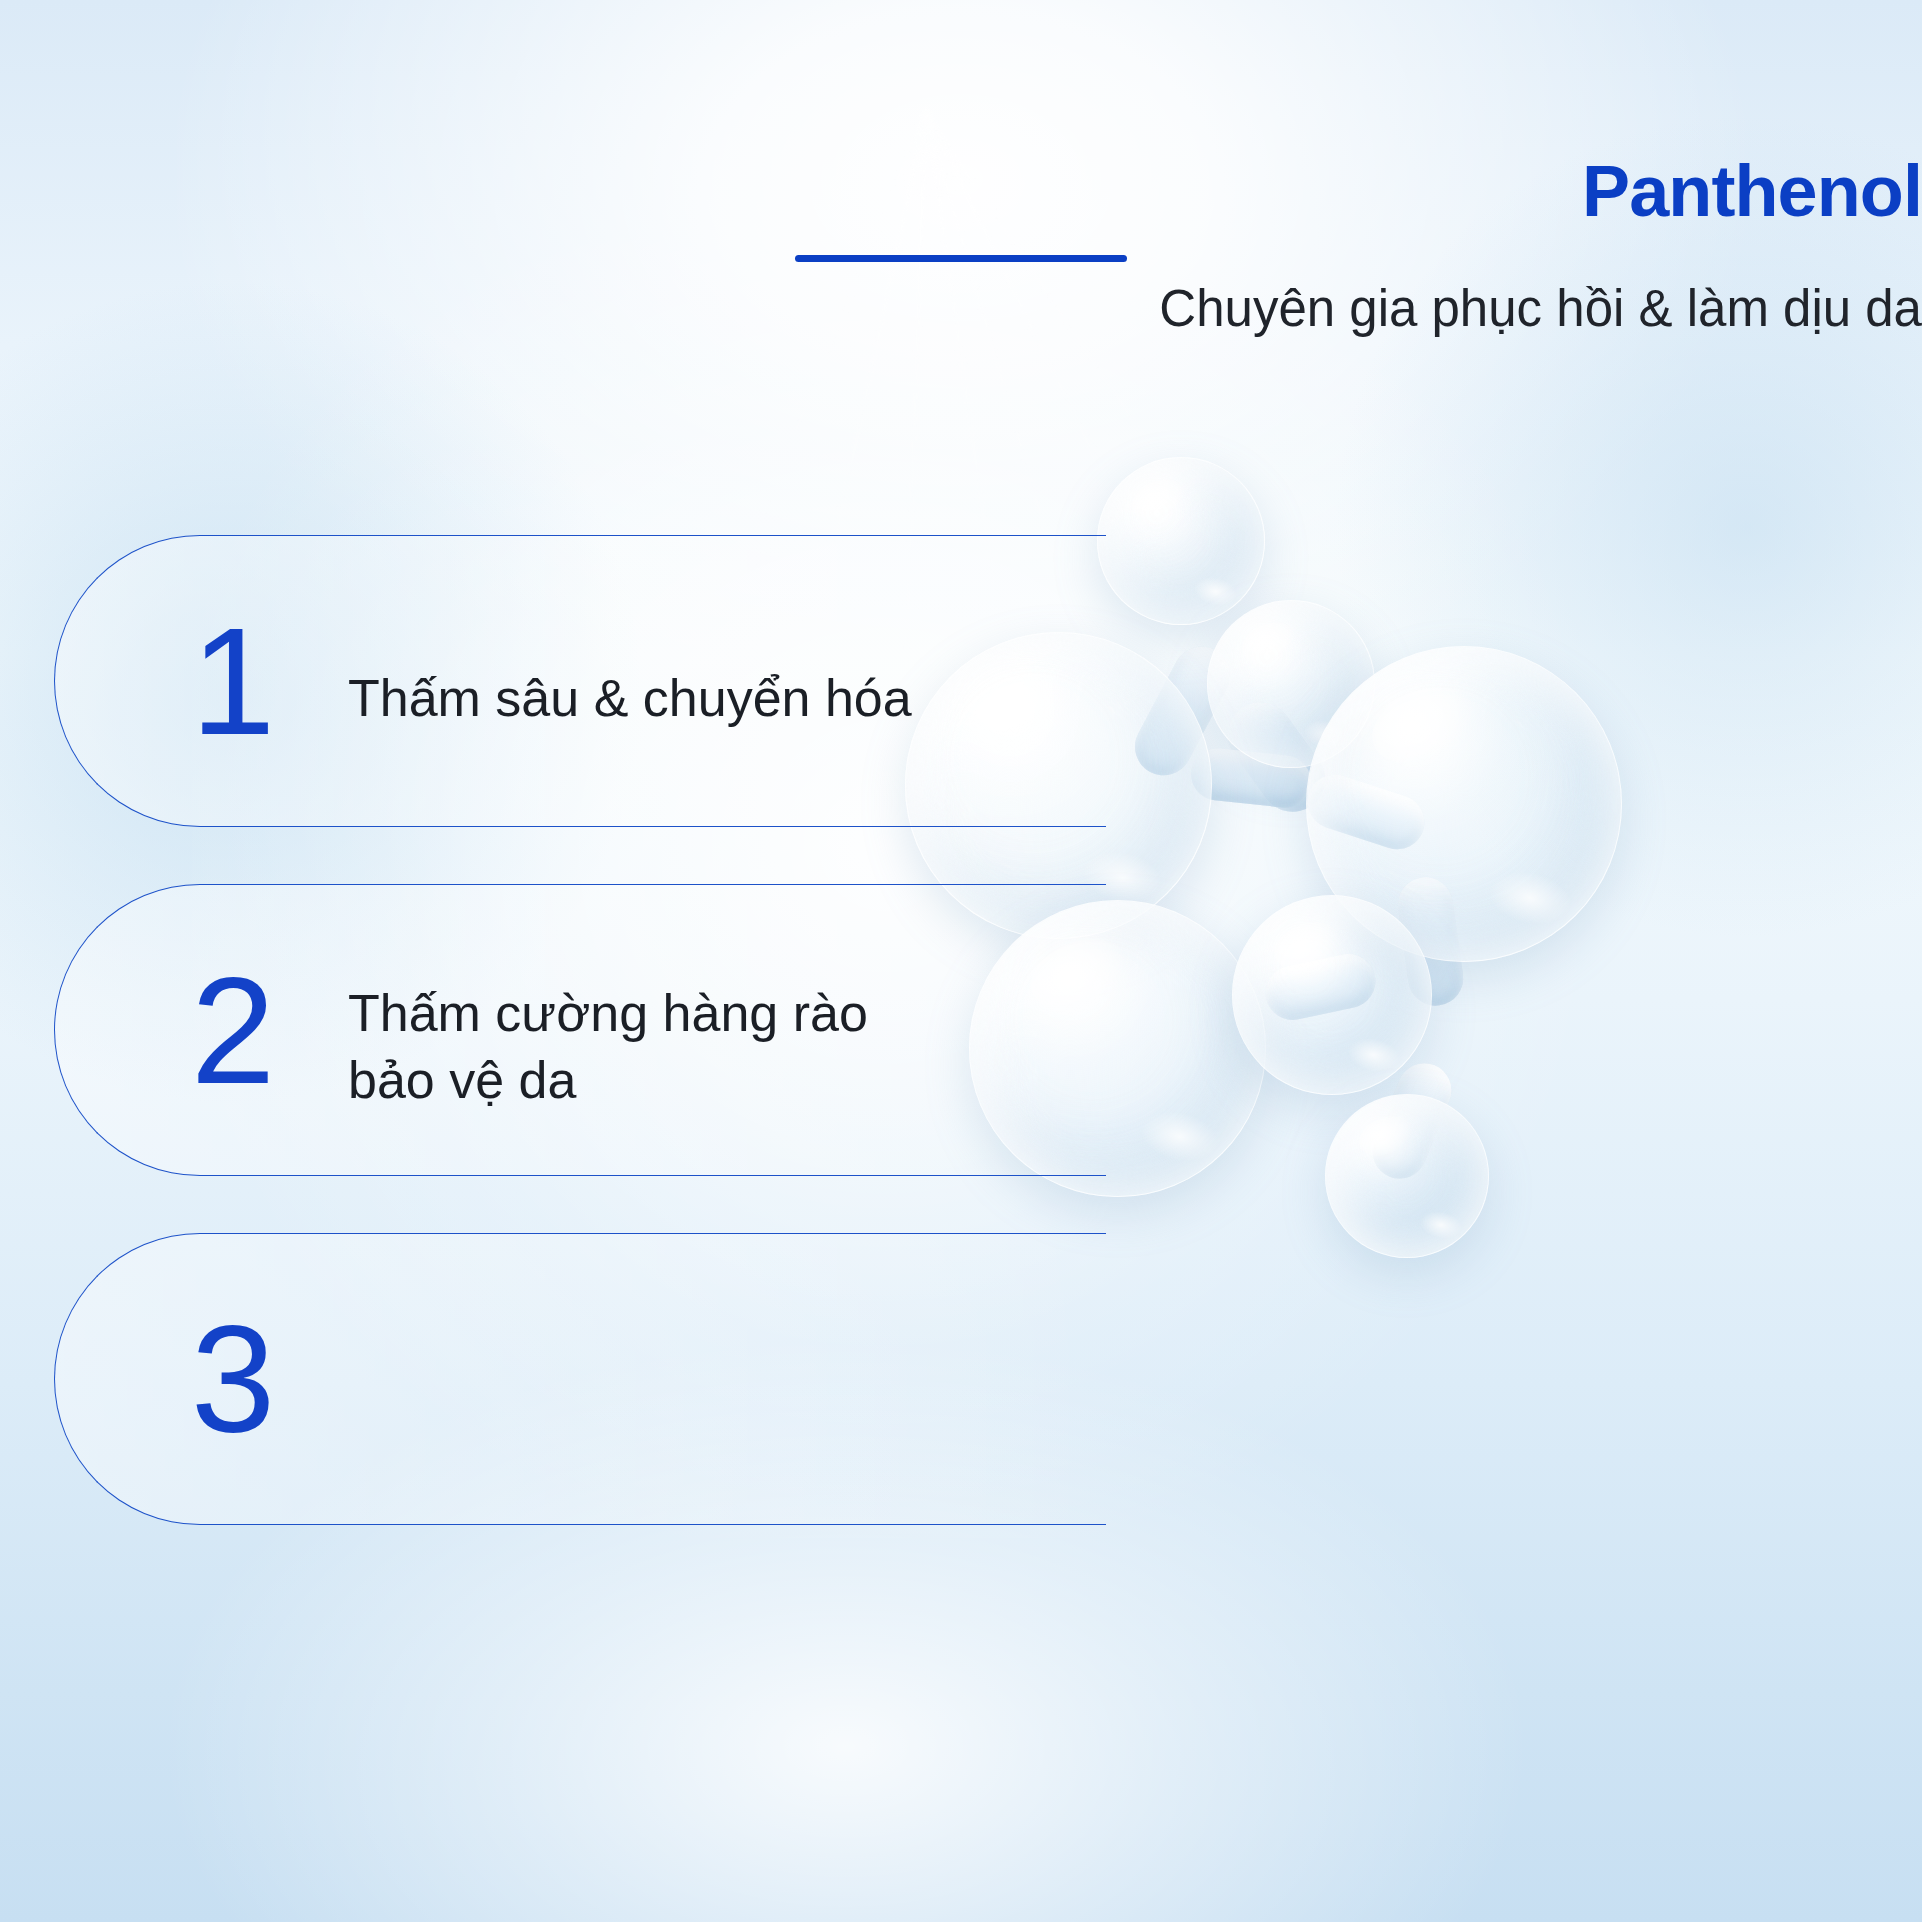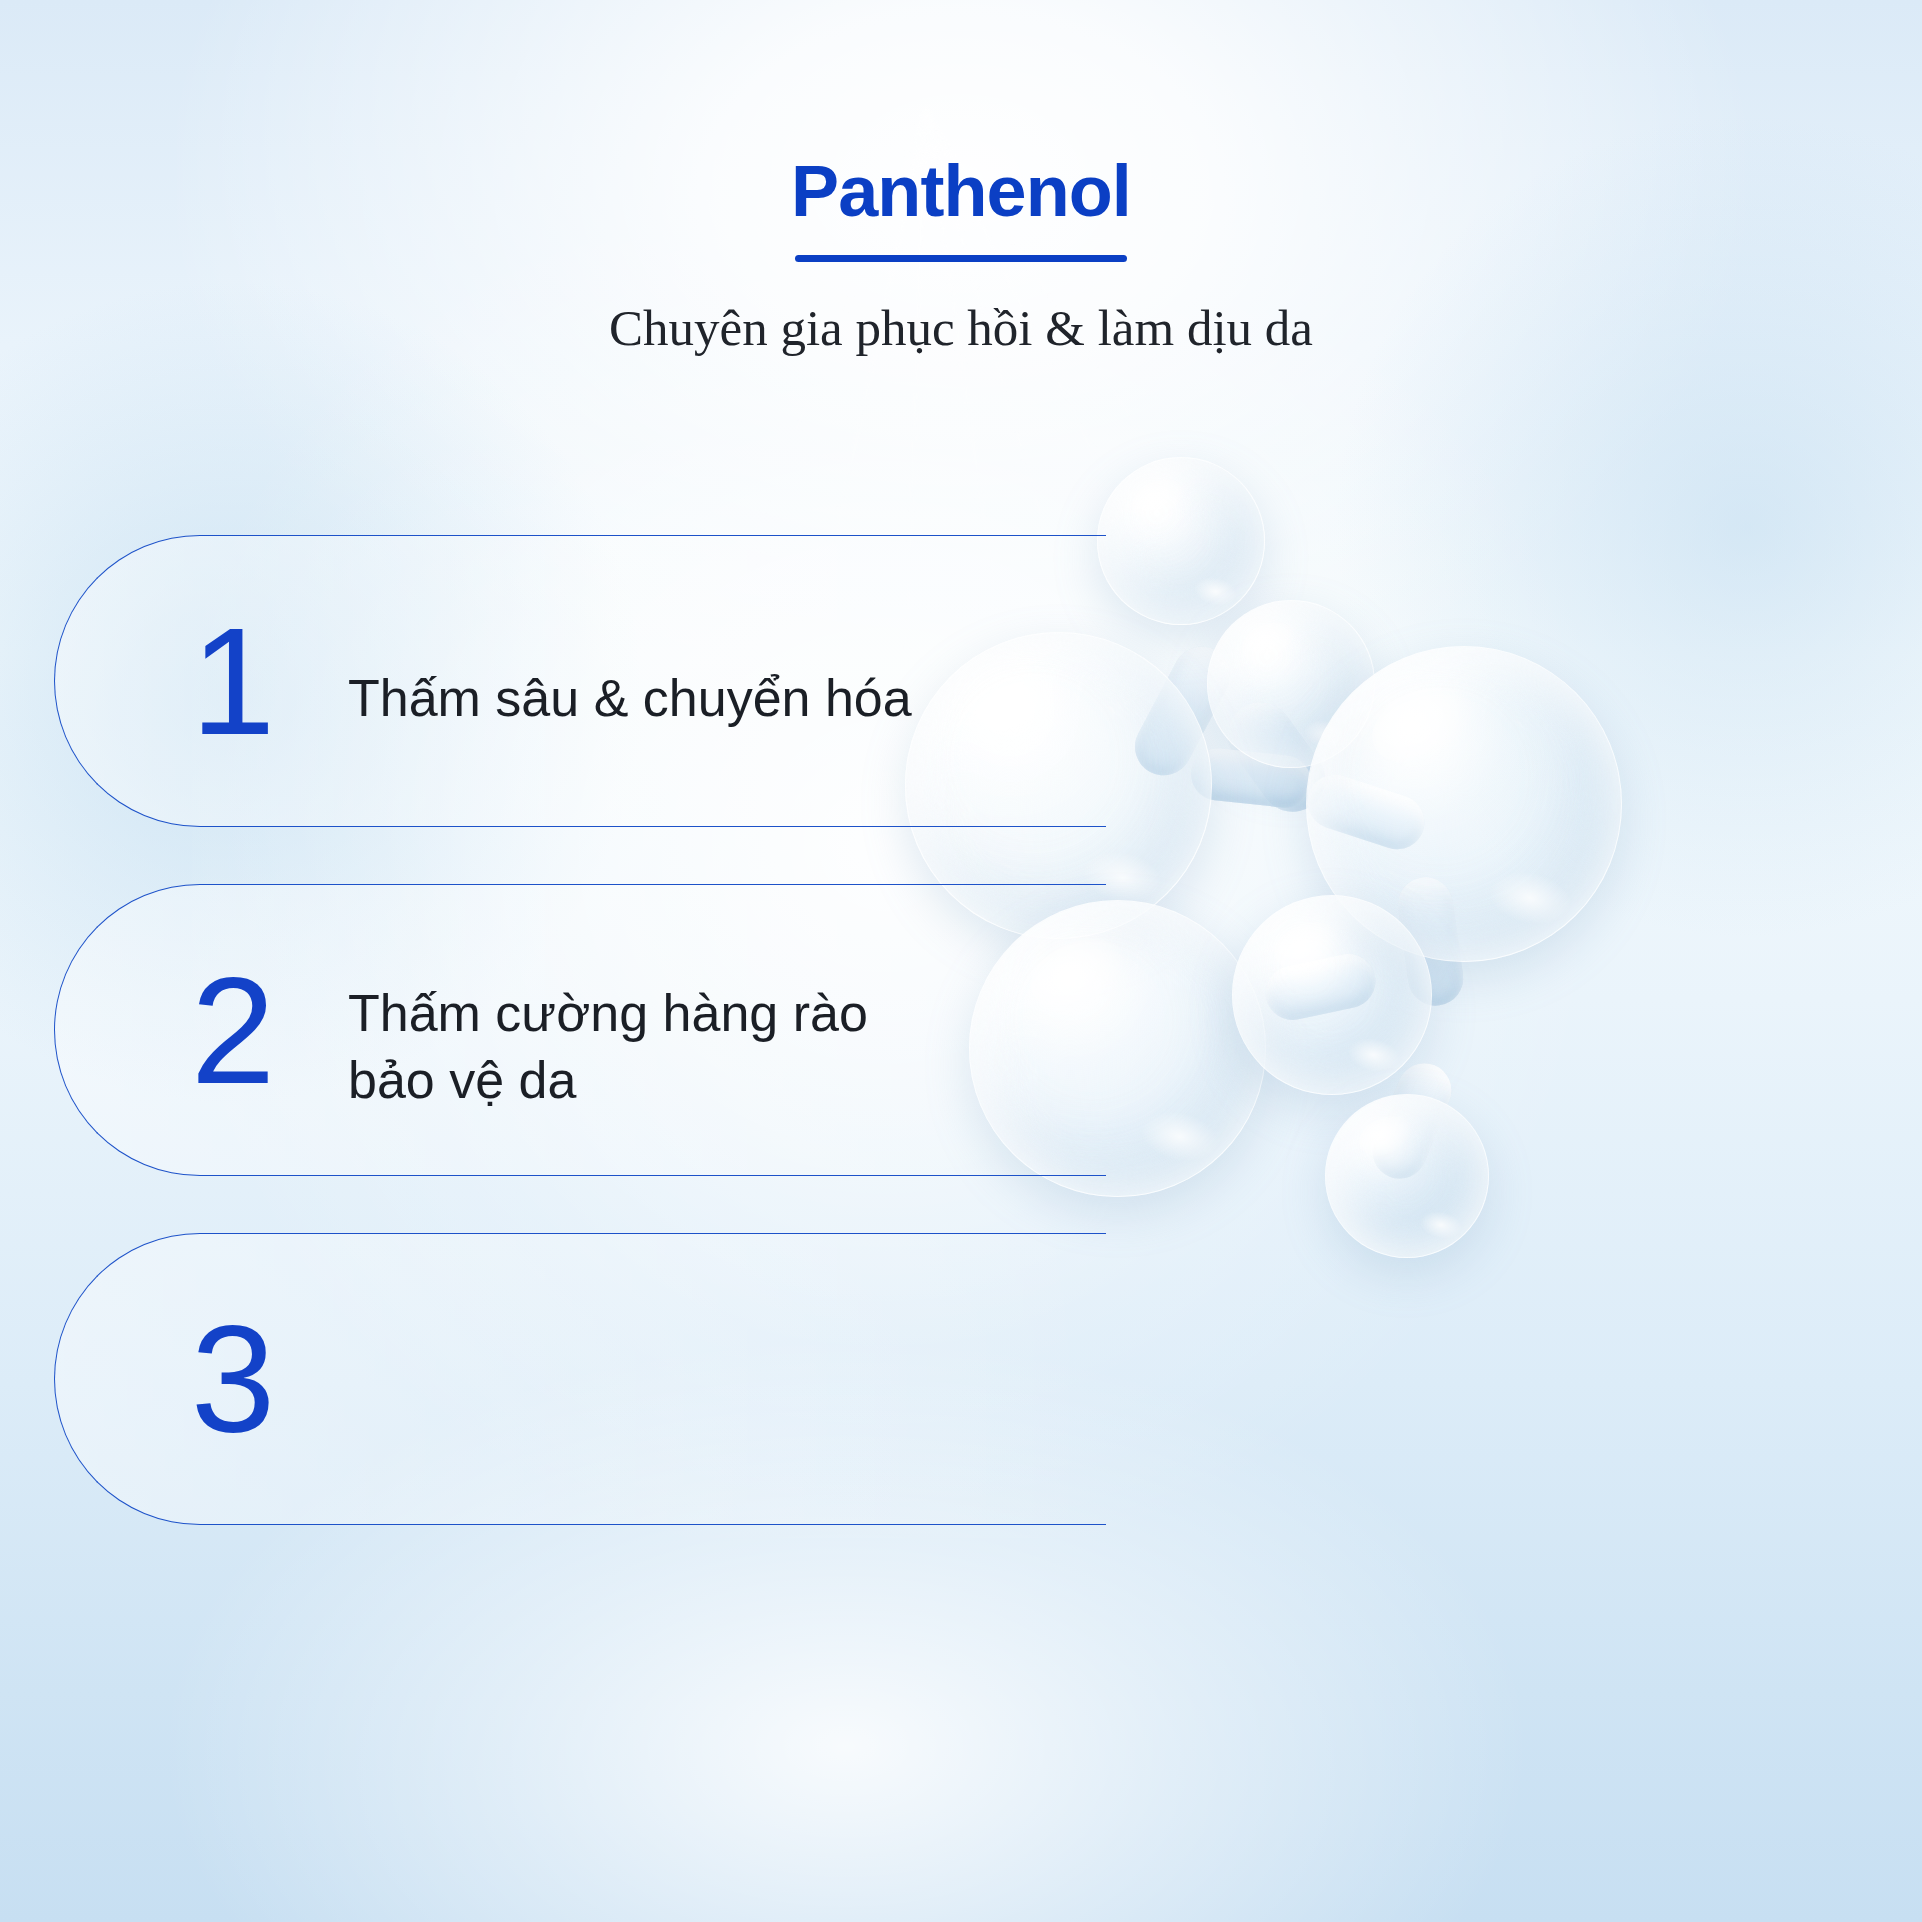--- a/index.html
+++ b/index.html
@@ -82,44 +82,43 @@
     background: radial-gradient(circle at 50% 50%, rgba(186,216,238,0.5) 0%, rgba(186,216,238,0) 70%);
     pointer-events: none;
   }
 
   
   .header {
     position: absolute;
     left: 0;
     right: 0;
     top: 155px;
-    text-align: center;
+    text-align: right;
   }
   .title {
     font-size: 72px;
     font-weight: 700;
     color: #0b3fc4;
     letter-spacing: -0.9px;
     line-height: 1;
     margin: 0;
   }
   .title-rule {
     width: 332px;
     height: 6.5px;
     background: #0b3fc4;
     margin: 28px auto 0 auto;
     border-radius: 3.7px;
   }
   .subtitle {
-    margin-top: 37px;
+    margin-top: 17px;
     font-size: 51px;
     font-weight: 400;
     color: #20242b;
     letter-spacing: 0px;
-    font-family: Liberation Serif, serif;
   }
 
   
   .steps {
     position: absolute;
     left: 54px;
     top: 535px;
     width: 1052px;
   }
   .step {

